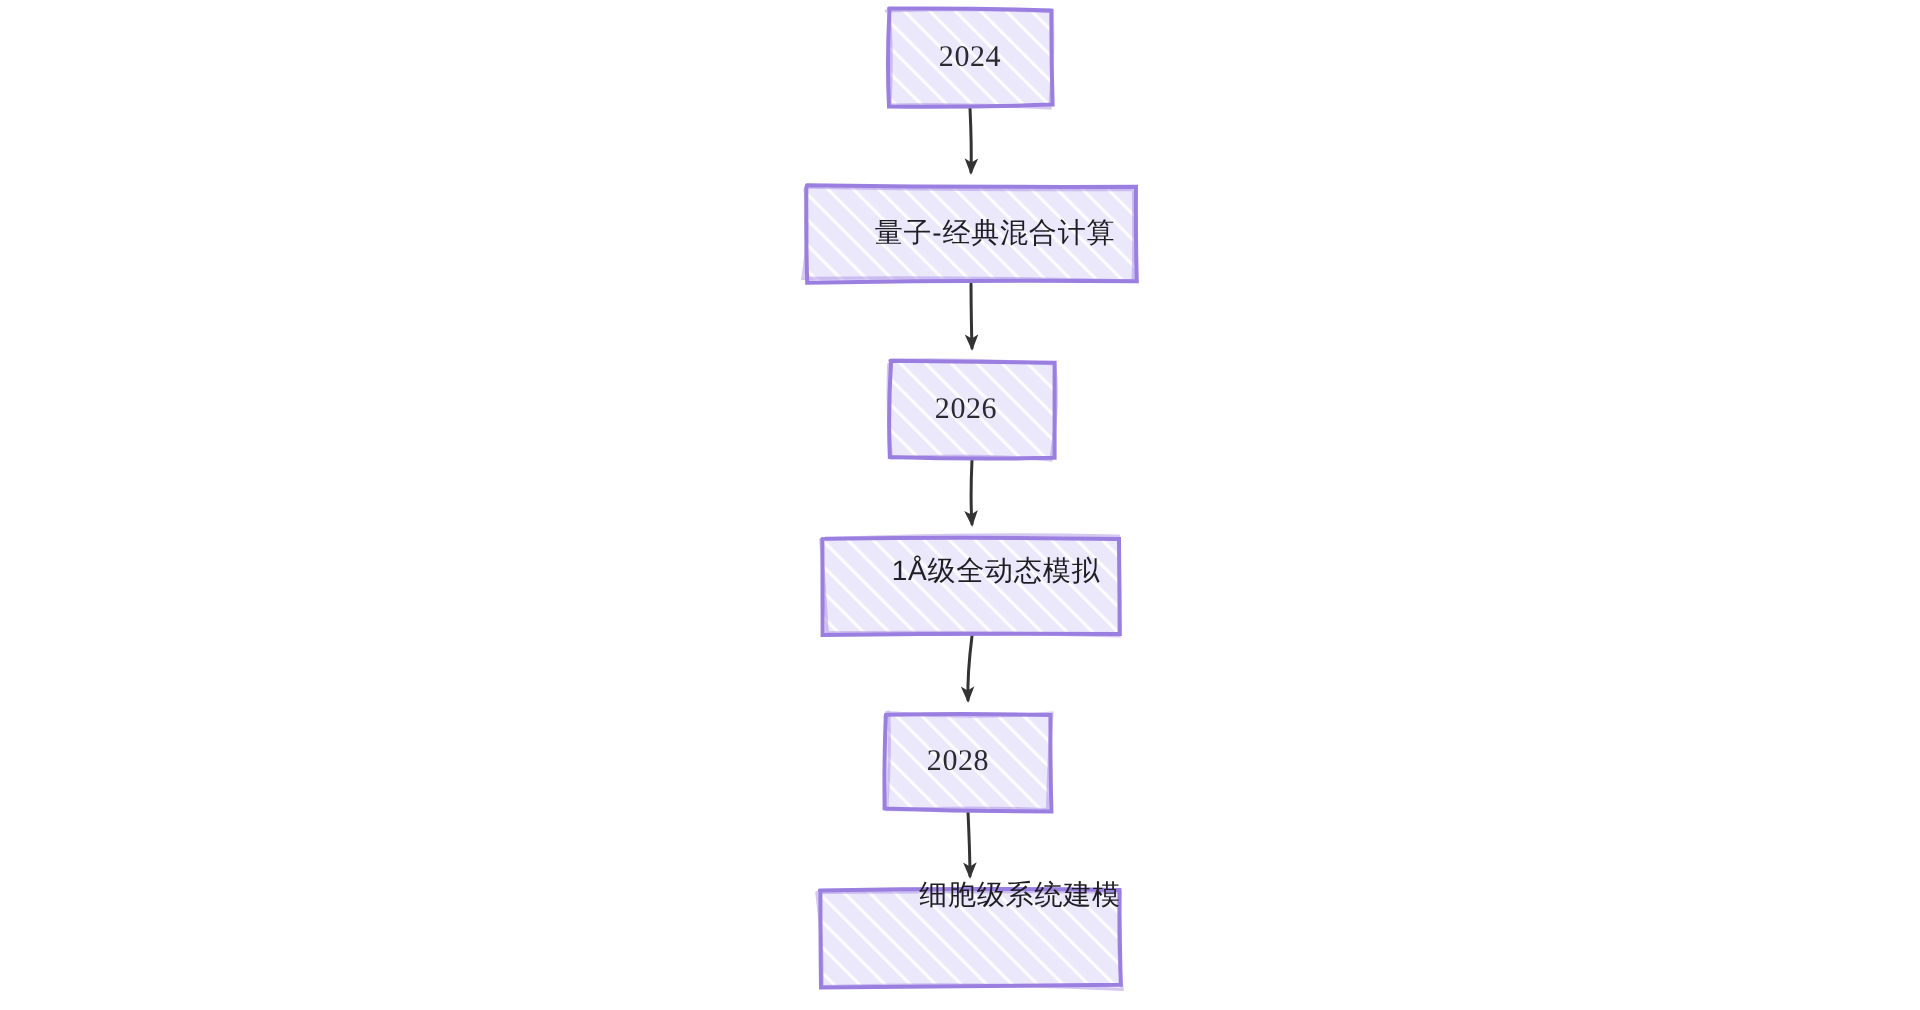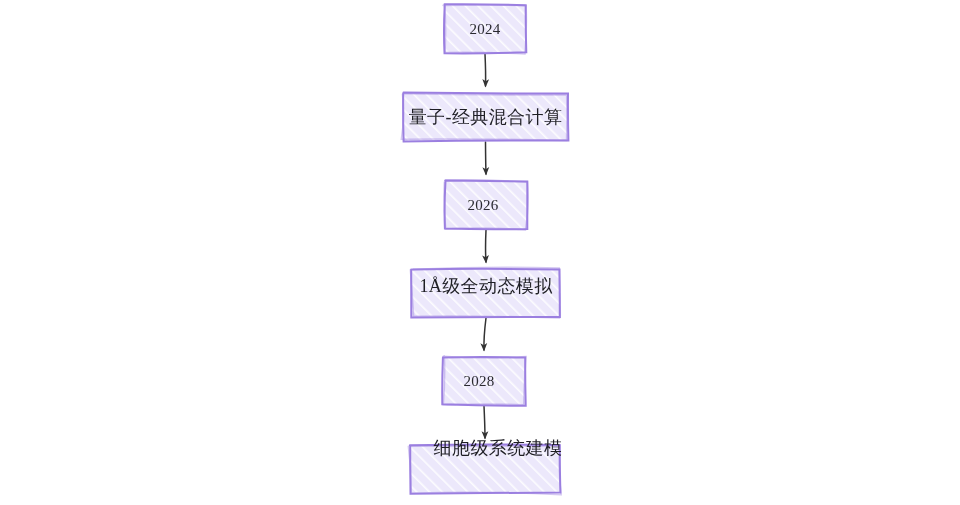--- a/index.html
+++ b/index.html
@@ -41,24 +41,25 @@
     pointer-events: none;
     white-space: nowrap;
   }
   .node-label.year {
     font-family: "Liberation Serif", "DejaVu Serif", serif;
     font-size: 15px;
     letter-spacing: 0.3px;
     color: #2a2a30;
   }
   .node-label.milestone {
-    font-family: Liberation Serif, serif;
-    font-size: 18px;
+    font-family: Liberation Sans, sans-serif;
+    font-size: 14px;
     letter-spacing: 0.4px;
     color: #1e1e24;
+    padding-left: 12px;
   }
 </style>
 </head>
 <body>
 
 <div id="flowchart">
 
   <svg id="diagram-svg" viewBox="0 0 960 505" xmlns="http://www.w3.org/2000/svg">
     <defs>
 

